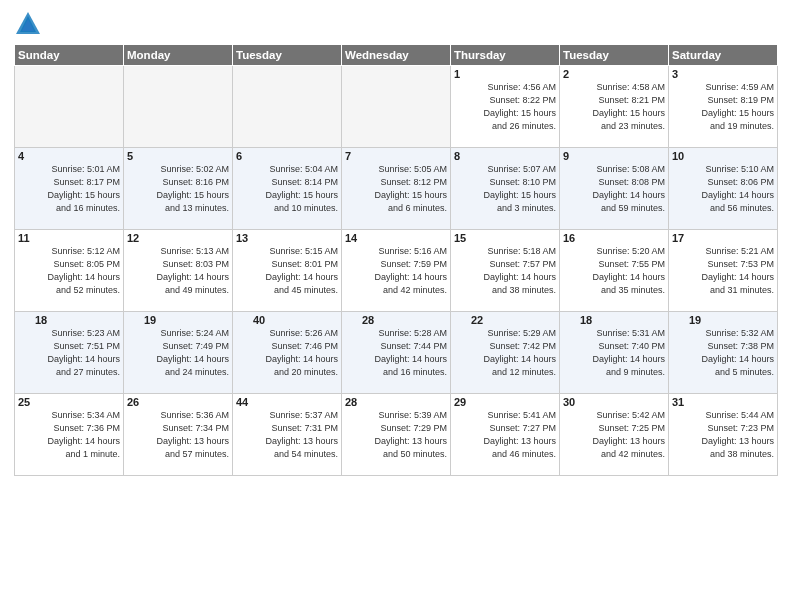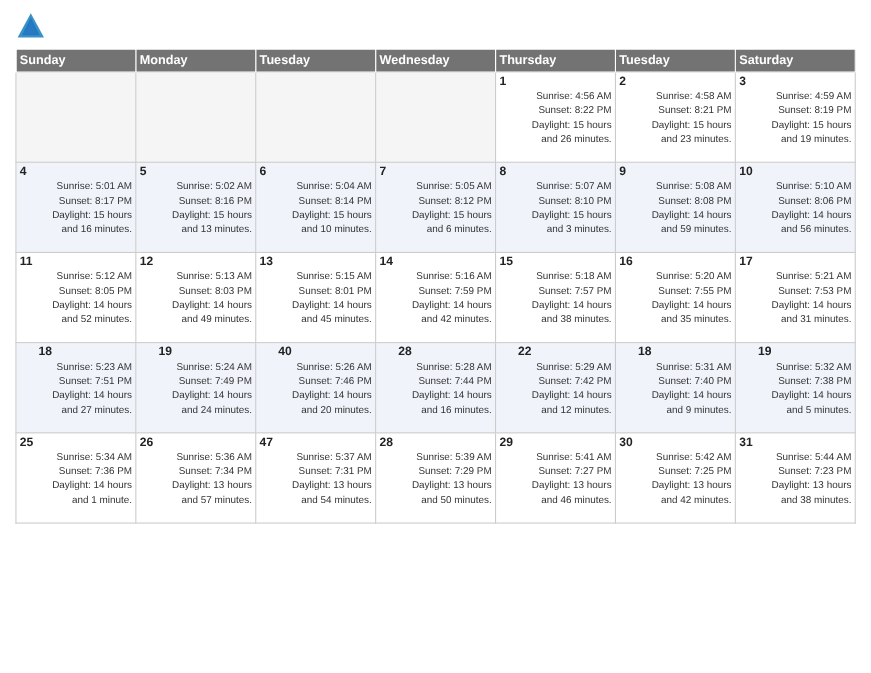--- a/index.html
+++ b/index.html
@@ -244,21 +244,21 @@
         <tr class="week-row-5">
           <td>
             <div class="day-num">25</div>
             <div class="day-info">Sunrise: 5:34 AM<br>Sunset: 7:36 PM<br>Daylight: 14 hours<br>and 1 minute.</div>
           </td>
           <td>
             <div class="day-num">26</div>
             <div class="day-info">Sunrise: 5:36 AM<br>Sunset: 7:34 PM<br>Daylight: 13 hours<br>and 57 minutes.</div>
           </td>
           <td>
-            <div class="day-num">47</div>
+            <div class="day-num">44</div>
             <div class="day-info">Sunrise: 5:37 AM<br>Sunset: 7:31 PM<br>Daylight: 13 hours<br>and 54 minutes.</div>
           </td>
           <td>
             <div class="day-num">28</div>
             <div class="day-info">Sunrise: 5:39 AM<br>Sunset: 7:29 PM<br>Daylight: 13 hours<br>and 50 minutes.</div>
           </td>
           <td>
             <div class="day-num">29</div>
             <div class="day-info">Sunrise: 5:41 AM<br>Sunset: 7:27 PM<br>Daylight: 13 hours<br>and 46 minutes.</div>
           </td>

